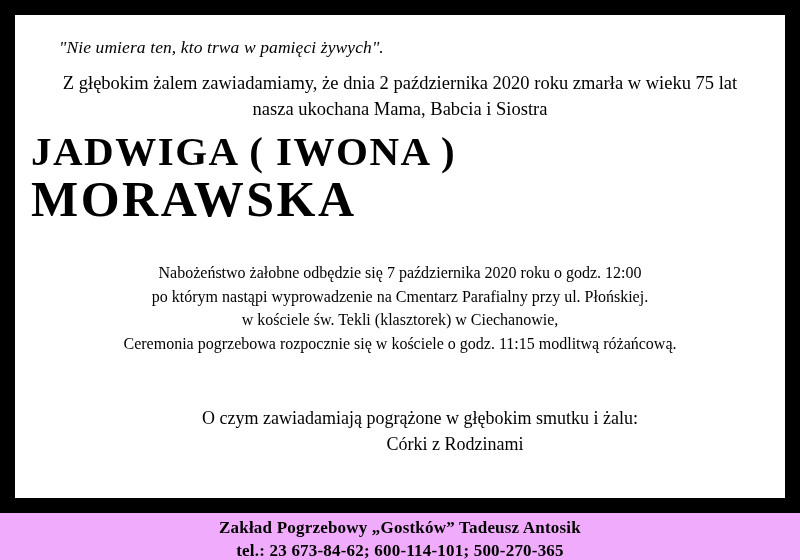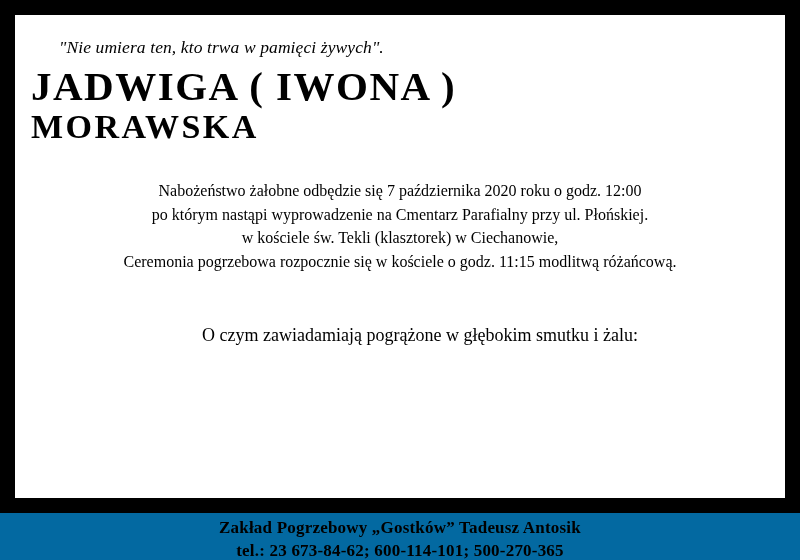--- a/index.html
+++ b/index.html
@@ -75,21 +75,21 @@
     margin-top: 6px;
   }
   .name-line-1 {
     font-size: 41px;
     font-weight: bold;
     letter-spacing: 1.5px;
     line-height: 1.12;
     white-space: pre;
   }
   .name-line-2 {
-    font-size: 34px;
+    font-size: 50px;
     font-weight: bold;
     letter-spacing: 2.5px;
     line-height: 1.1;
     margin-top: -2px;
   }
 
   .service {
     text-align: center;
     font-size: 16px;
     line-height: 1.47;
@@ -110,21 +110,21 @@
   .closing .line-2 {
     padding-left: 110px;
   }
 
   .footer {
     position: absolute;
     left: 0;
     top: 513px;
     width: 800px;
     height: 47px;
-    background: #0369a1;
+    background: #f0abfc;
     text-align: center;
     box-sizing: border-box;
     padding-top: 4px;
   }
   .footer-line {
     font-size: 17px;
     font-weight: bold;
     line-height: 1.33;
     letter-spacing: 0.2px;
   }
@@ -132,36 +132,41 @@
 </head>
 <body>
 
 <div class="notice">
 
   <div class="frame-outer">
     <div class="frame-inner">
 
       <div class="quote">"Nie umiera ten, kto trwa w pamięci żywych".</div>
 
+      <div class="announce">
+        <div>Z głębokim żalem zawiadamiamy, że dnia 2 października 2020 roku zmarła w wieku 75 lat</div>
+        <div>nasza ukochana Mama, Babcia i Siostra</div>
+      </div>
 
 
       <div class="name-block">
         <div class="name-line-1">JADWIGA ( IWONA )</div>
         <div class="name-line-2">MORAWSKA</div>
       </div>
 
       <div class="service">
         <div>Nabożeństwo żałobne odbędzie się 7 października 2020 roku o godz. 12:00</div>
         <div>po którym nastąpi wyprowadzenie na Cmentarz Parafialny przy ul. Płońskiej.</div>
         <div>w kościele św. Tekli (klasztorek) w Ciechanowie,</div>
         <div>Ceremonia pogrzebowa rozpocznie się w kościele o godz. 11:15 modlitwą różańcową.</div>
       </div>
 
       <div class="closing">
         <div class="line-1">O czym zawiadamiają pogrążone w głębokim smutku i żalu:</div>
+        <div class="line-2">Córki z Rodzinami</div>
       </div>
 
     </div>
   </div>
 
   <div class="footer">
     <div class="footer-line">Zakład Pogrzebowy „Gostków”  Tadeusz Antosik</div>
     <div class="footer-line">tel.: 23 673-84-62;  600-114-101;  500-270-365</div>
   </div>
 

